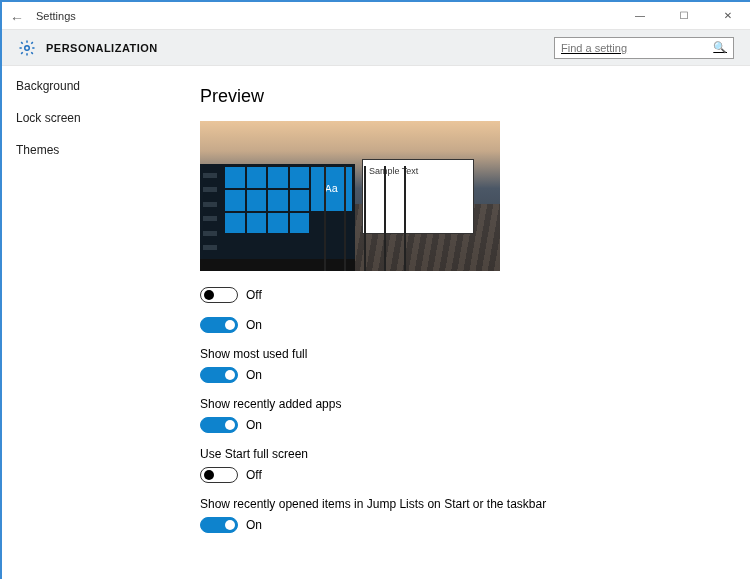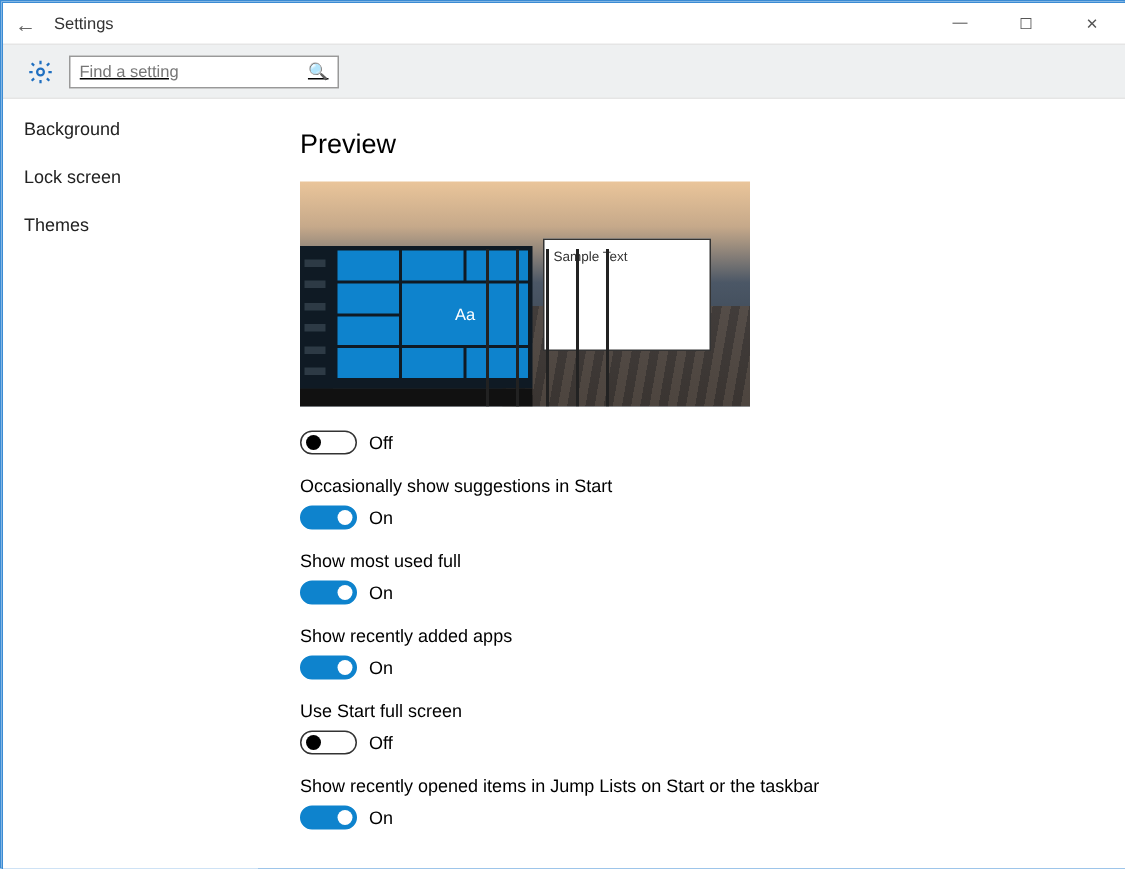--- a/index.html
+++ b/index.html
@@ -26,21 +26,21 @@
   .content h2 { font-weight: 400; font-size: 18px; margin-bottom: 14px; }
 
   .preview-box { width: 300px; height: 150px; position: relative; background: linear-gradient(180deg, #eac59a 0%, #c6a98a 20%, #4b5766 45%, #2c3640 100%); overflow: hidden; margin-bottom: 16px; }
   
   .preview-box::before { content:""; position:absolute; left:45%; right:0; top:55%; bottom:0; background: repeating-linear-gradient(100deg, #5b4b3e 0 6px, #40342b 6px 12px); opacity:.7; }
   .preview-box::after { content:""; position:absolute; left:48%; width:2px; top:30%; bottom:0; background:#222; box-shadow: -20px 0 0 #222, 20px 0 0 #222, 40px 0 0 #222, 60px 0 0 #222; }
   .taskbar-mini { position: absolute; left: 0; bottom: 0; width: 155px; height: 12px; background: #111; }
   .start-panel { position: absolute; left: 0; bottom: 12px; width: 155px; height: 95px; background: #0f1a24; display: flex; }
   .start-left { width: 22px; height: 100%; background: #0f1a24; display: flex; flex-direction: column; justify-content: space-around; padding: 4px 3px; }
   .start-left .dot { width: 14px; height: 5px; background: #2d3a45; }
-  .start-tiles { flex: 1; display: grid; grid-template-columns: repeat(3, 1fr); grid-template-rows: repeat(4, 1fr); gap: 2px; padding: 3px; }
+  .start-tiles { flex: 1; display: grid; grid-template-columns: repeat(6, 1fr); grid-template-rows: repeat(4, 1fr); gap: 2px; padding: 3px; font-family: Liberation Mono, monospace; }
   .tile { background: #0e83cd; }
   .tile.big { grid-column: span 2; grid-row: span 2; display:flex; align-items:center; justify-content:center; color:#fff; font-size:11px; }
   .sample-window { position: absolute; right: 26px; top: 38px; width: 112px; height: 75px; background: #fff; border: 1px solid #333; padding: 6px; font-size: 9px; color: #333; }
 
   .setting { margin-bottom: 14px; }
   .setting-label { font-size: 12px; margin-bottom: 6px; }
   .toggle-row { display: flex; align-items: center; gap: 8px; }
   .toggle { width: 38px; height: 16px; border: 1px solid #333; border-radius: 8px; position: relative; background: #fff; cursor: pointer; }
   .toggle .knob { position: absolute; width: 10px; height: 10px; border-radius: 50%; background: #000; top: 2px; left: 3px; transition: none; }
   .toggle.on { background: #0e83cd; border-color: #0e83cd; }
@@ -60,20 +60,21 @@
   </div>
 </div>
 
 <div class="header">
   <span class="gear">
     <svg viewBox="0 0 24 24" width="18" height="18" fill="none" stroke="#1f6fc0" stroke-width="2">
       <circle cx="12" cy="12" r="3"></circle>
       <path d="M12 2v3M12 19v3M4.2 4.2l2.1 2.1M17.7 17.7l2.1 2.1M2 12h3M19 12h3M4.2 19.8l2.1-2.1M17.7 6.3l2.1-2.1"></path>
     </svg>
   </span>
+  <div class="section-title">PERSONALIZATION</div>
   <div class="search-box">
     <input type="text" placeholder="Find a setting" style="">
     <span class="s-icon">🔍</span>
   </div>
 </div>
 
 <div class="body">
 
   <div class="sidebar">
     <div class="sidebar-item">
@@ -127,21 +128,20 @@
     <div id="settings-list">
         <div class="setting">
           <div class="toggle-row">
             <div class="toggle">
               <div class="knob"></div>
             </div>
             <span class="toggle-state">Off</span>
           </div>
         </div>
         <div class="setting">
-          <div class="setting-label">Occasionally show suggestions in Start</div>
           <div class="toggle-row">
             <div class="toggle on">
               <div class="knob"></div>
             </div>
             <span class="toggle-state">On</span>
           </div>
         </div>
         <div class="setting">
           <div class="setting-label">Show most used full</div>
           <div class="toggle-row">

